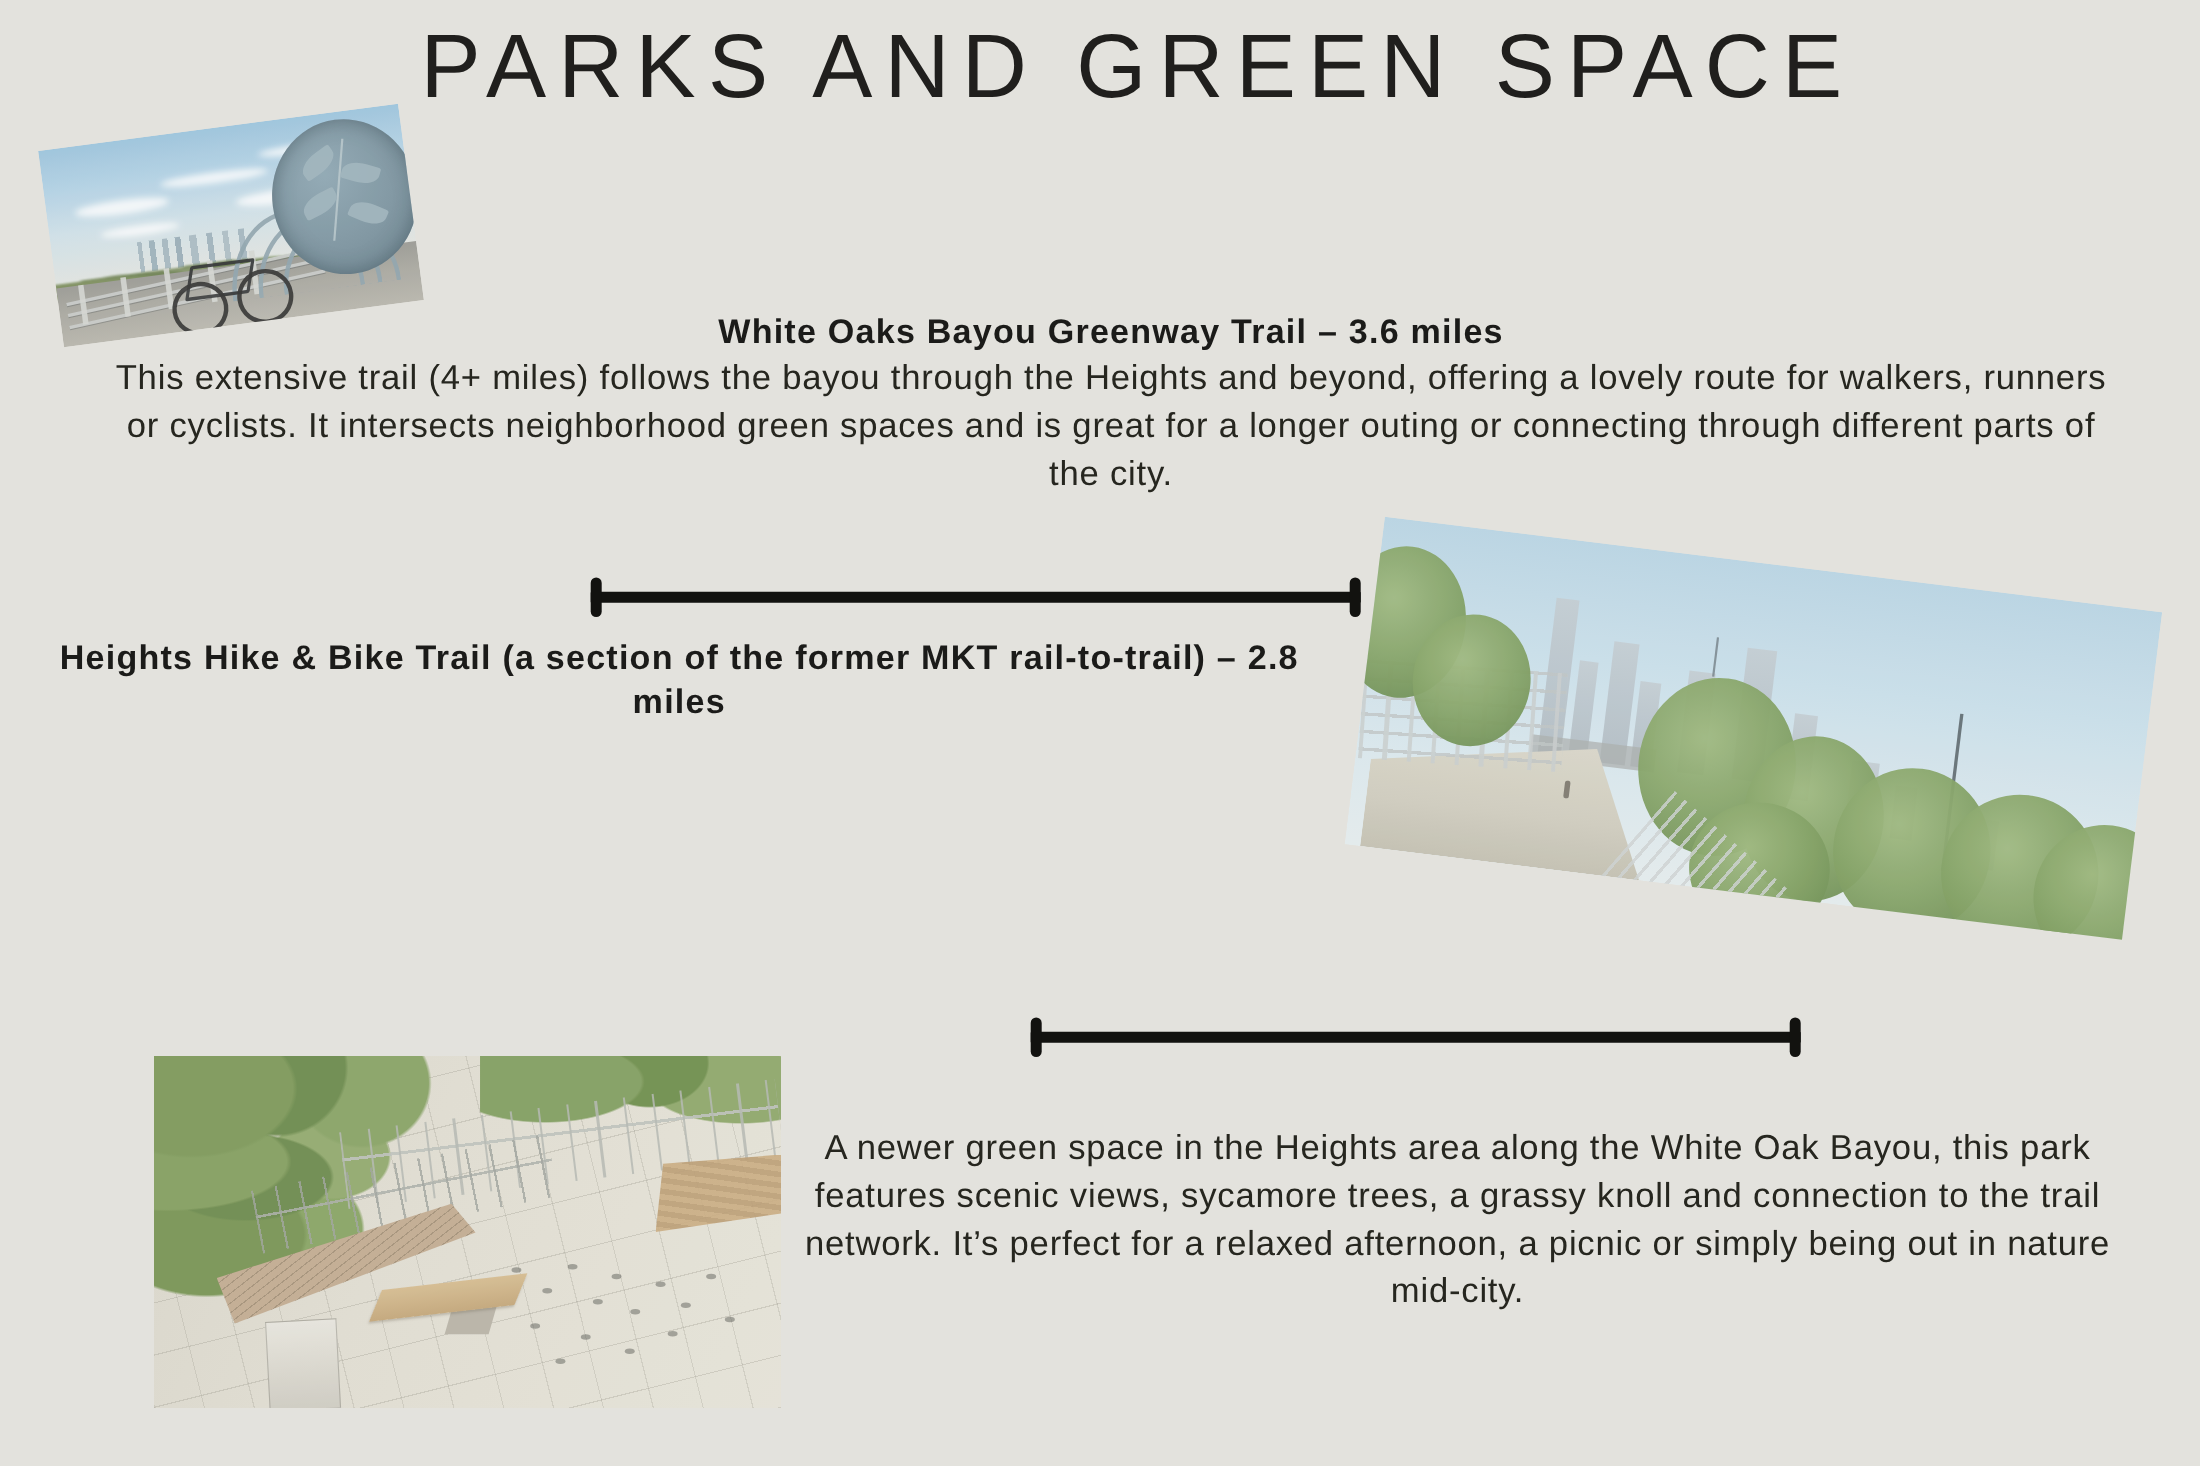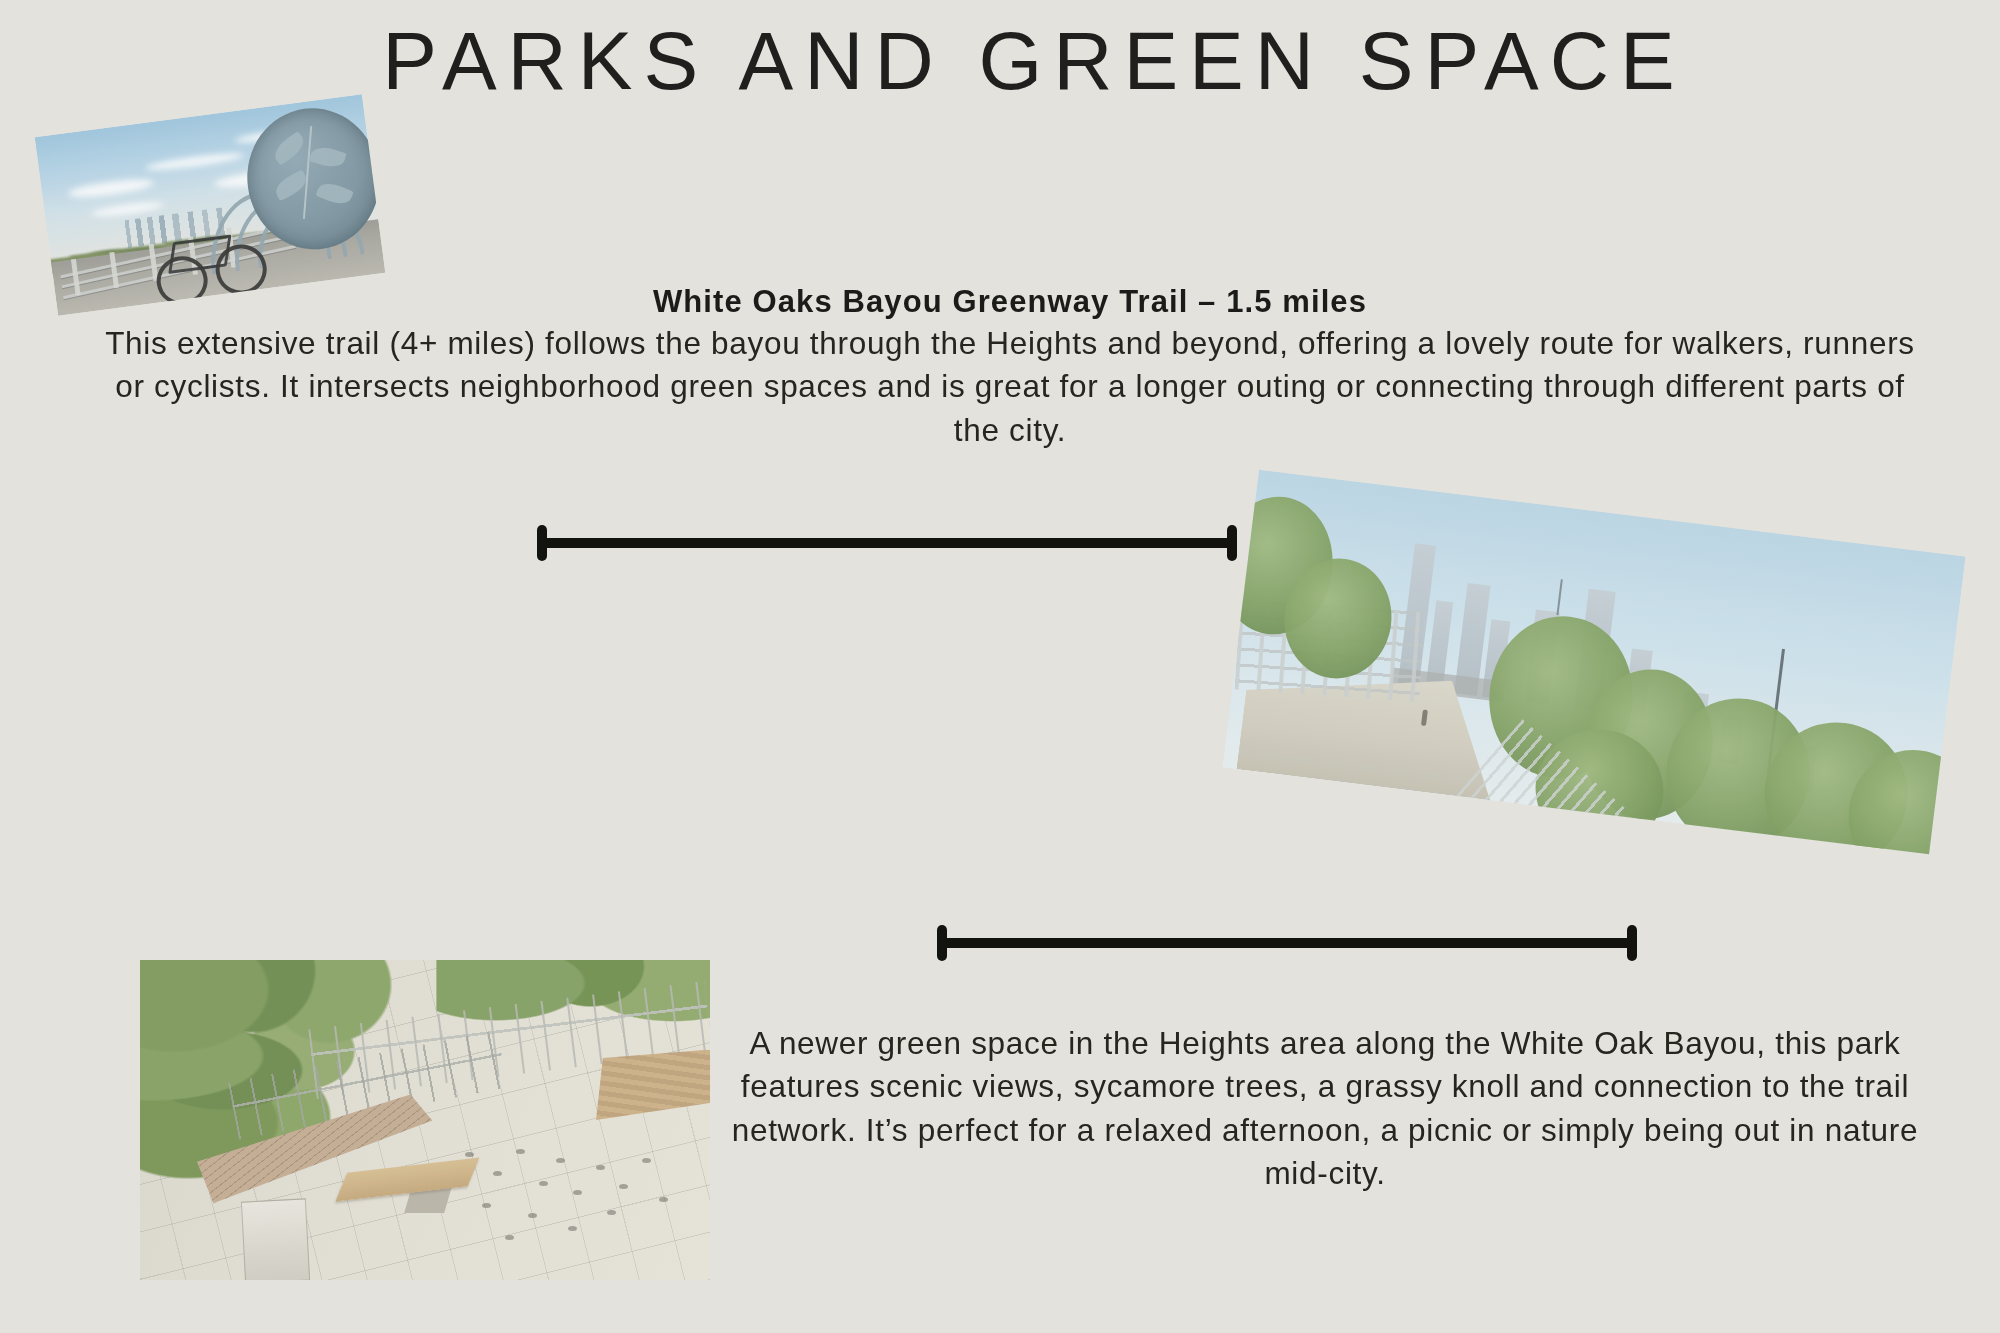--- a/index.html
+++ b/index.html
@@ -385,21 +385,21 @@
         <div class="leaf" style="left:20%; top:46%; transform:rotate(-20deg);"></div>
         <div class="leaf" style="left:52%; top:56%; transform:rotate(30deg);"></div>
       </div>
 
       <div class="bike-frame" style="left:36%; top:68%; width:16%; height:14%; transform:skewX(-16deg); border-radius:2px;"></div>
       <div class="wheel" style="left:31%; top:76%; width:13%; height:23%;"></div>
       <div class="wheel" style="left:49%; top:74%; width:13%; height:23%;"></div>
     </div>
   </div>
 
-  <div class="section-head" id="sec1-head">White Oaks Bayou Greenway Trail  – 1.5 miles</div>
+  <div class="section-head" id="sec1-head">White Oaks Bayou Greenway Trail  – 3.6 miles</div>
   <div class="section-body" id="sec1-body">This extensive trail (4+ miles) follows the bayou through the Heights and beyond, offering a lovely route for walkers, runners or cyclists. It intersects neighborhood green spaces and is great for a longer outing or connecting through different parts of the city.</div>
 
   <div class="divider" id="divider-1"></div>
 
   <div class="photo" id="photo-2">
     <div class="scene">
       <div class="sky"></div>
 
       <div class="tower" style="left:23%; bottom:34%; width:3.0%; height:48%;"></div>
       <div class="tower" style="left:27%; bottom:34%; width:2.4%; height:30%;"></div>
@@ -426,20 +426,21 @@
       <div class="foliage" style="left:62%;  top:56%; width:20%; height:50%;"></div>
       <div class="foliage" style="left:76%;  top:60%; width:20%; height:48%;"></div>
       <div class="foliage" style="left:88%;  top:66%; width:18%; height:44%;"></div>
       <div class="foliage" style="left:44%;  top:72%; width:18%; height:40%;"></div>
 
       <div class="balusters"></div>
       <div class="handrail"></div>
     </div>
   </div>
 
+  <div class="section-head" id="sec2-head">Heights Hike &amp; Bike Trail (a section of the former MKT rail-to-trail) – 2.8 miles</div>
 
   <div class="divider" id="divider-2"></div>
 
   <div class="photo" id="photo-3">
     <div class="scene">
       <div class="pavement"></div>
       <div class="pave-grid"></div>
       <div class="greenery"></div>
       <div class="greenery-2"></div>
       <div class="railing-long"></div>

